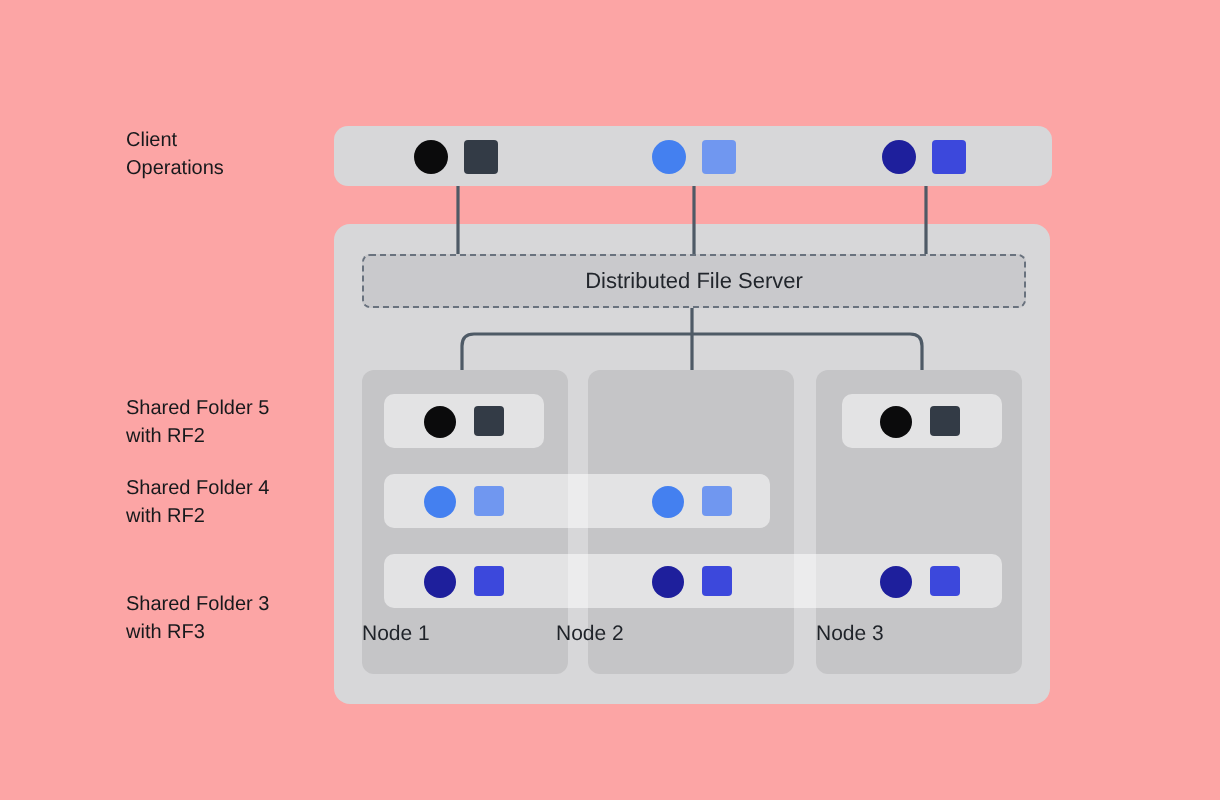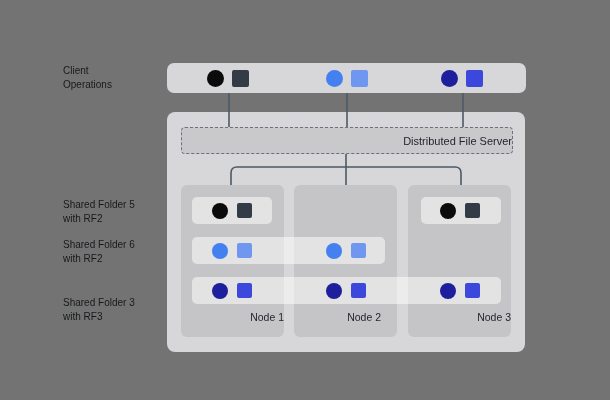--- a/index.html
+++ b/index.html
@@ -1,19 +1,19 @@
 <!DOCTYPE html>
 <html><head>
 <meta charset="utf-8">
 <style>
   html,body{margin:0;padding:0;}
   .page{
     position:relative;
     width:610px;height:400px;
-    background:#737373;
+    background:#fca5a5;
     font-family:"Liberation Sans", sans-serif;
     overflow:hidden;
   }
   .side-label{
     position:absolute;left:63px;
     font-size:10px;line-height:13.5px;color:#17191c;
   }
   .client-bar{
     position:absolute;left:167px;top:63px;width:359px;height:30px;
     background:#d7d7d9;border-radius:7px;z-index:1;
@@ -23,30 +23,30 @@
     background:#d7d7d9;border-radius:8px;z-index:0;
   }
   .connector-svg{
     position:absolute;left:0;top:0;width:610px;height:400px;z-index:1;
     pointer-events:none;
   }
   .dfs-box{
     position:absolute;left:181px;top:127px;width:332px;height:27px;
     background:#c9c9cc;border:1.5px dashed #69727e;border-radius:4px;
     box-sizing:border-box;z-index:2;
-    display:flex;align-items:center;justify-content:flex-end;
+    display:flex;align-items:center;justify-content:center;
   }
   .dfs-box span{font-size:11px;color:#22262c;}
   .node{
     position:absolute;top:185px;width:103px;height:152px;
     background:#c5c5c7;border-radius:6px;z-index:2;
   }
   .node-1{left:181px}.node-2{left:294px}.node-3{left:408px}
   .node-label{
-    position:absolute;top:311px;width:103px;text-align:right;
+    position:absolute;top:311px;width:103px;text-align:left;
     font-size:10.5px;color:#1f2329;z-index:3;
   }
   .nl-1{left:181px}.nl-2{left:278px}.nl-3{left:408px}
   .band{
     position:absolute;height:27px;background:rgba(255,255,255,0.52);
     border-radius:5px;z-index:3;
   }
   .band-1a{left:192px;top:197px;width:80px}
   .band-1b{left:421px;top:197px;width:80px}
   .band-2 {left:192px;top:237px;width:193px}
@@ -73,21 +73,21 @@
   <div class="side-label" style="top:64px">
     <div>Client</div>
     <div>Operations</div>
   </div>
 
   <div class="side-label" style="top:198px">
     <div>Shared Folder 5</div>
     <div>with RF2</div>
   </div>
   <div class="side-label" style="top:238px">
-    <div>Shared Folder 6</div>
+    <div>Shared Folder 4</div>
     <div>with RF2</div>
   </div>
   <div class="side-label" style="top:296px">
     <div>Shared Folder 3</div>
     <div>with RF3</div>
   </div>
 
   <div class="client-bar"></div>
 
   <svg class="connector-svg" viewBox="0 0 610 400">

